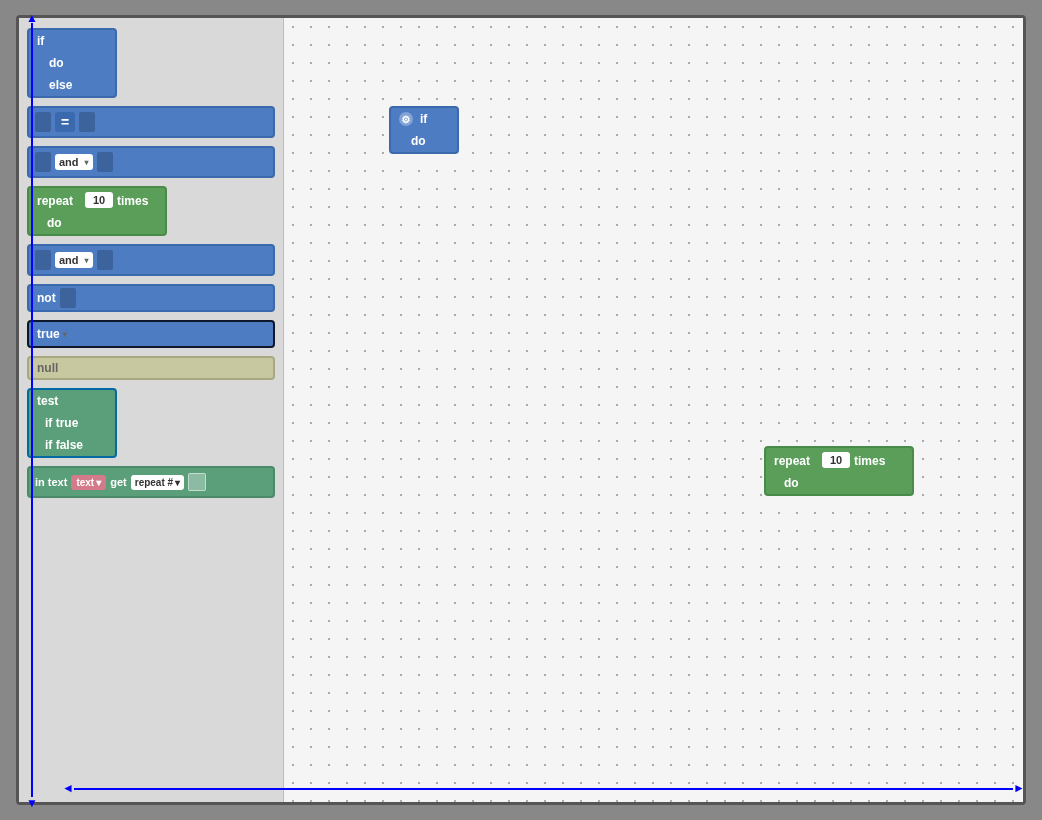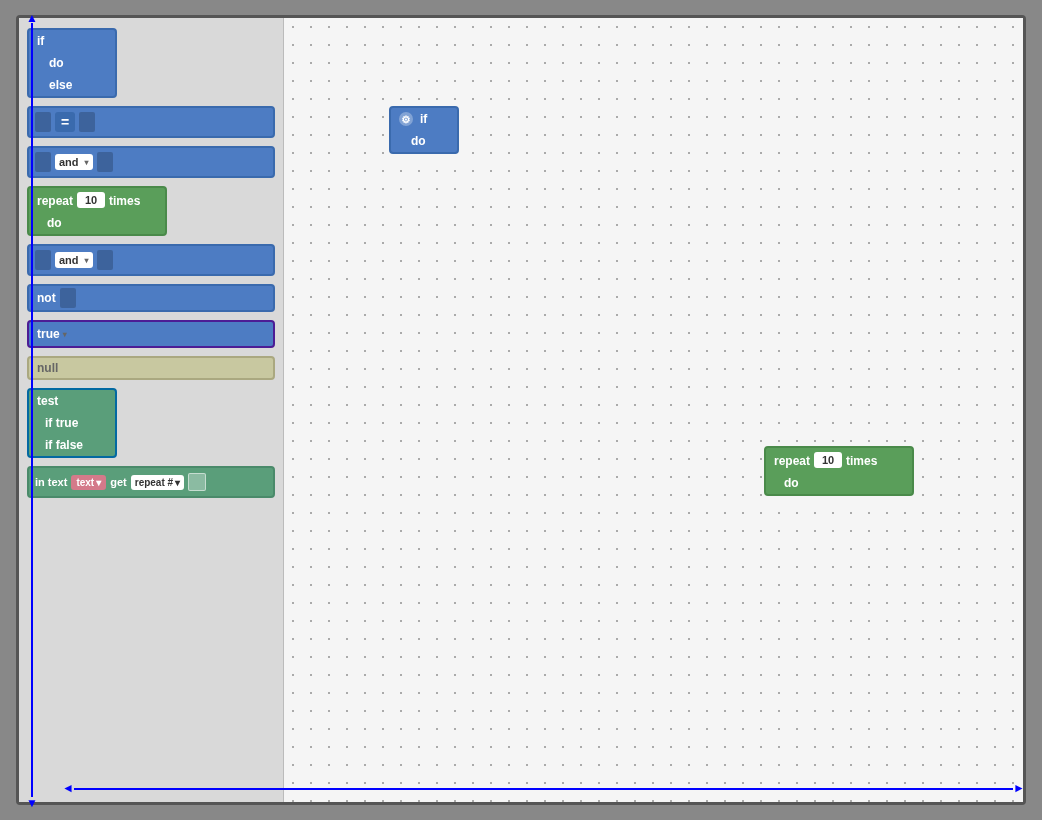--- a/index.html
+++ b/index.html
@@ -155,20 +155,21 @@
       align-items: center;
     }
     .number-input {
       background: white;
       color: #333;
       border-radius: 3px;
       padding: 2px 5px;
       font-size: 11px;
       width: 28px;
       text-align: center;
+      margin-left: 8px;
     }
 
     
     .not-block {
       background: #4d7cc3;
       border: 2px solid #3a6aad;
       border-radius: 4px;
       display: flex;
       align-items: center;
       padding: 4px 8px;
@@ -177,21 +178,21 @@
       font-family: sans-serif;
       font-size: 12px;
       font-weight: bold;
       cursor: grab;
       height: 28px;
     }
 
     
     .true-block {
       background: #4d7cc3;
-      border: 2px solid #4c1d95;
+      border: 2px solid #0f172a;
       border-radius: 4px;
       display: flex;
       align-items: center;
       padding: 4px 8px;
       gap: 3px;
       color: white;
       font-family: sans-serif;
       font-size: 12px;
       font-weight: bold;
       cursor: grab;

